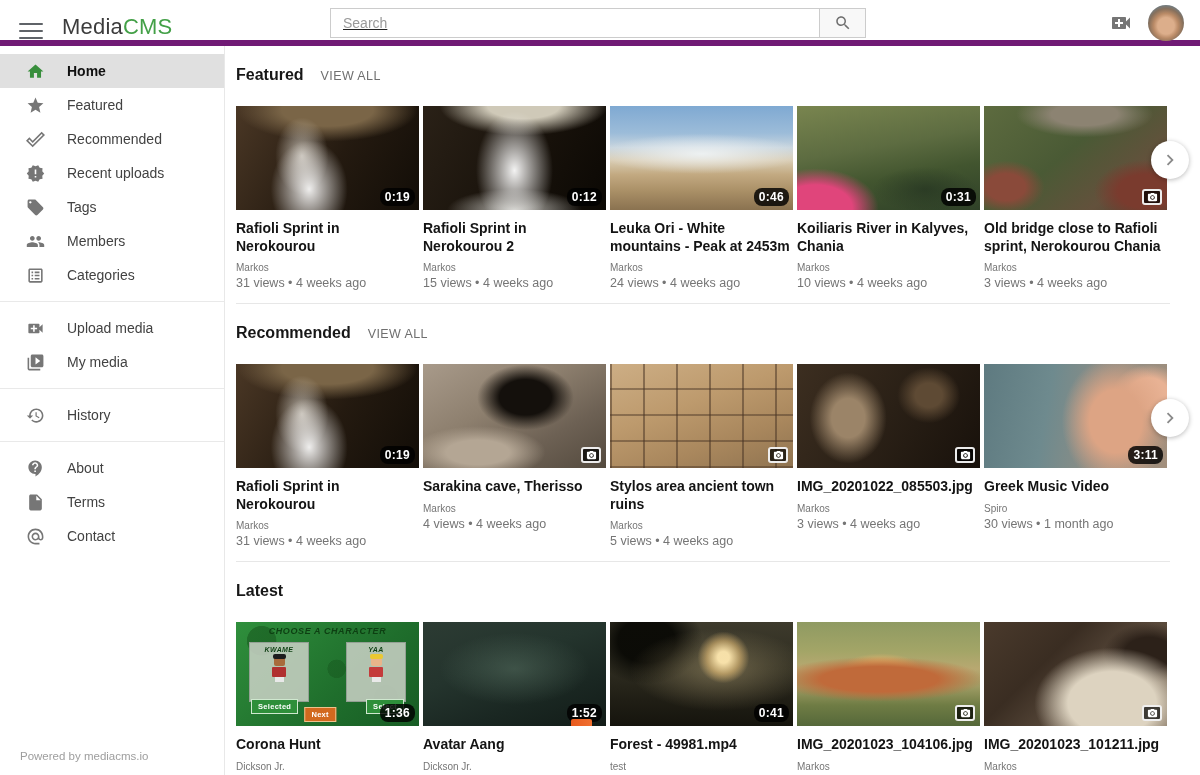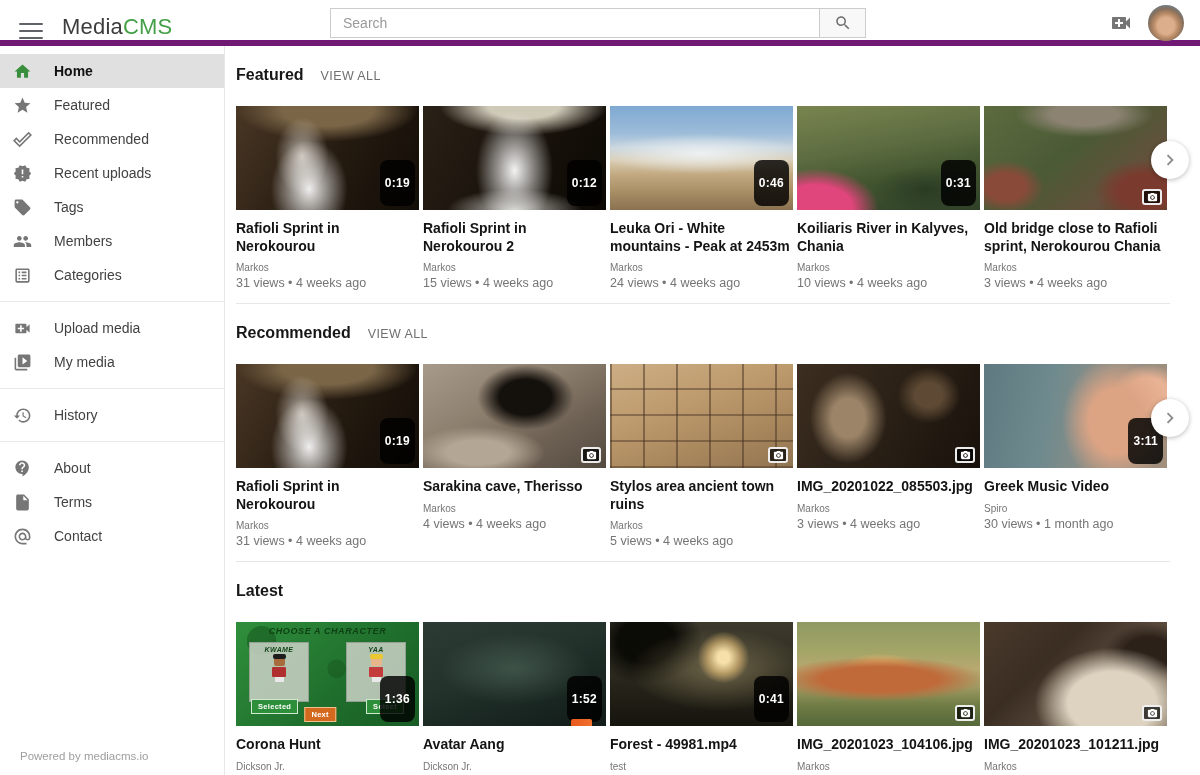--- a/index.html
+++ b/index.html
@@ -8,59 +8,59 @@
   a { text-decoration:none; color:inherit; }
 
   
   .topbar { height:46px; background:#fff; border-bottom:6px solid #701a75; position:relative;
     display:flex; align-items:flex-end; }
   .menu-btn { margin-left:19px; width:24px; height:18px; background:none; border:none; cursor:pointer;
     display:flex; flex-direction:column; justify-content:space-between; padding:1px 0; }
   .menu-btn span { display:block; height:2px; background:#5f6368; border-radius:1px; }
   .brand { margin-left:19px; font-size:22px; font-weight:500; letter-spacing:.2px; cursor:pointer; }
   .brand .b1 { color:#3c3c3c; } .brand .b2 { color:#43a047; }
-  .search-wrap { position:absolute; left:330px; top:8px; height:40px; display:flex; }
+  .search-wrap { position:absolute; left:330px; top:8px; height:40px; display:flex;text-decoration:underline; }
   .search-input { width:489px; height:30px; border:1px solid #ccc; border-right:none; padding:0 12px;
     font-size:14px; color:#111; outline:none; font-family:inherit; }
   .search-input::placeholder { color:#9a9a9a; }
   .search-btn { width:47px; height:30px; border:1px solid #ccc; background:#f8f8f8; cursor:pointer;
     display:flex; align-items:center; justify-content:center; color:#6f6f6f; }
   .topbar-right { position:absolute; right:16px; top:0; height:46px; display:flex; align-items:center; gap:15px; }
   .upload-top-btn { background:none; border:none; color:#757575; cursor:pointer; display:flex; }
   .avatar { width:36px; height:36px; border-radius:50%; border:none; cursor:pointer;
     background: radial-gradient(circle at 50% 58%, #dcae8b 0 30%, #b98a66 45%, #87705c 62%, #6e7f88 78%, #5d707b 100%); }
 
   
   .layout { display:flex; height:729px; }
 
   
   .sidebar { width:225px; flex:none; background:#fff; border-right:1px solid #e8e8e8;
     padding-top:8px; position:relative; }
-  .side-item { height:34px; display:flex; align-items:center; padding-left:13px; cursor:pointer;
+  .side-item { height:34px; display:flex; align-items:center; padding-left:26px; cursor:pointer;
     color:#424242; font-size:14px; }
   .side-item.active { background:#e0e0e0; }
   .side-item.active .side-label { font-weight:bold; color:#101010; }
   .side-item.active .side-icon { color:#388e3c; }
   .side-icon { width:20px; height:20px; color:#767676; margin-right:21px; display:flex; align-items:center; }
   .side-divider { height:1px; background:#e9e9e9; margin:9px 0; }
   .sidebar-footer { position:absolute; bottom:13px; left:20px; font-size:11.5px; color:#9e9e9e; cursor:pointer; }
 
   
   .content { flex:1; padding:0 30px 0 11px; }
   .media-section { padding-top:20px; padding-bottom:13px; border-bottom:1px solid #e7e7e7; position:relative; }
   .media-section.no-border { border-bottom:none; }
   .sec-head { display:flex; align-items:baseline; gap:17px; margin-bottom:22px; }
   .sec-title { font-size:16px; font-weight:bold; color:#171717; }
   .view-all { font-size:12.5px; color:#6f6f6f; letter-spacing:.4px; cursor:pointer; }
   .cards { display:flex; gap:4px; }
   .card { width:183px; flex:none; }
   .thumb { display:block; position:relative; height:104px; background:#ddd; cursor:pointer; overflow:visible; }
   .badge { position:absolute; right:4px; bottom:4px; }
   .badge.time { background:rgba(0,0,0,.82); color:#fff; font-size:12px; font-weight:bold;
-    padding:16px 5px; border-radius:8px; letter-spacing:.3px; }
+    padding:2px 5px; border-radius:8px; letter-spacing:.3px; }
   .badge.cam { background:rgba(0,0,0,.72); border:2px solid rgba(255,255,255,.92); border-radius:3px;
     color:#fff; width:20px; height:16px; display:flex; align-items:center; justify-content:center; right:5px; bottom:5px; }
   .card-title { display:block; margin-top:10px; font-size:14px; font-weight:bold; color:#141414; line-height:1.25; cursor:pointer; }
   .card-author { display:block; margin-top:7px; font-size:10px; color:#757575; cursor:pointer; }
   .card-meta { margin-top:3px; font-size:12.5px; color:#757575; }
   .next-btn { position:absolute; right:-19px; top:95px; width:38px; height:38px; border-radius:50%;
     background:#fff; border:none; box-shadow:0 1px 5px rgba(0,0,0,.28); cursor:pointer; z-index:5;
     display:flex; align-items:center; justify-content:center; color:#8a8a8a; }
 
   

